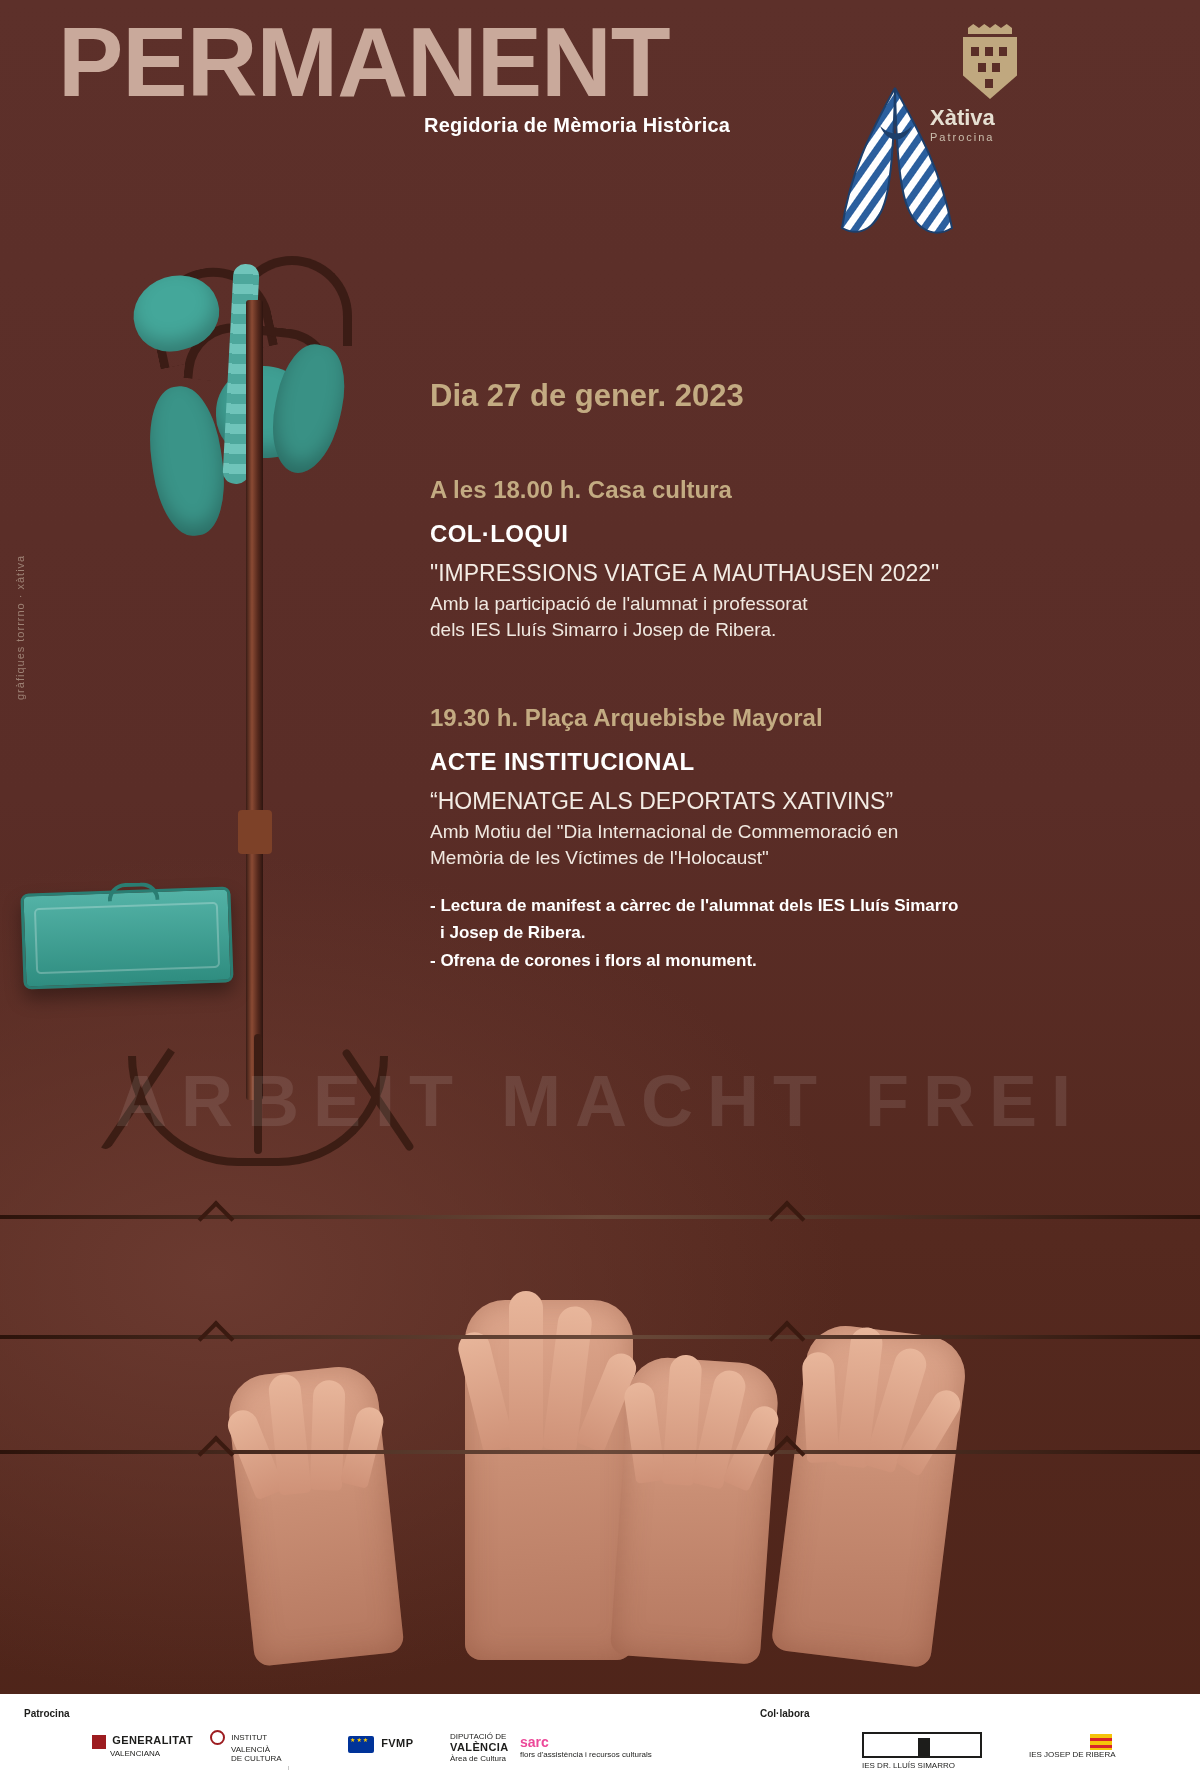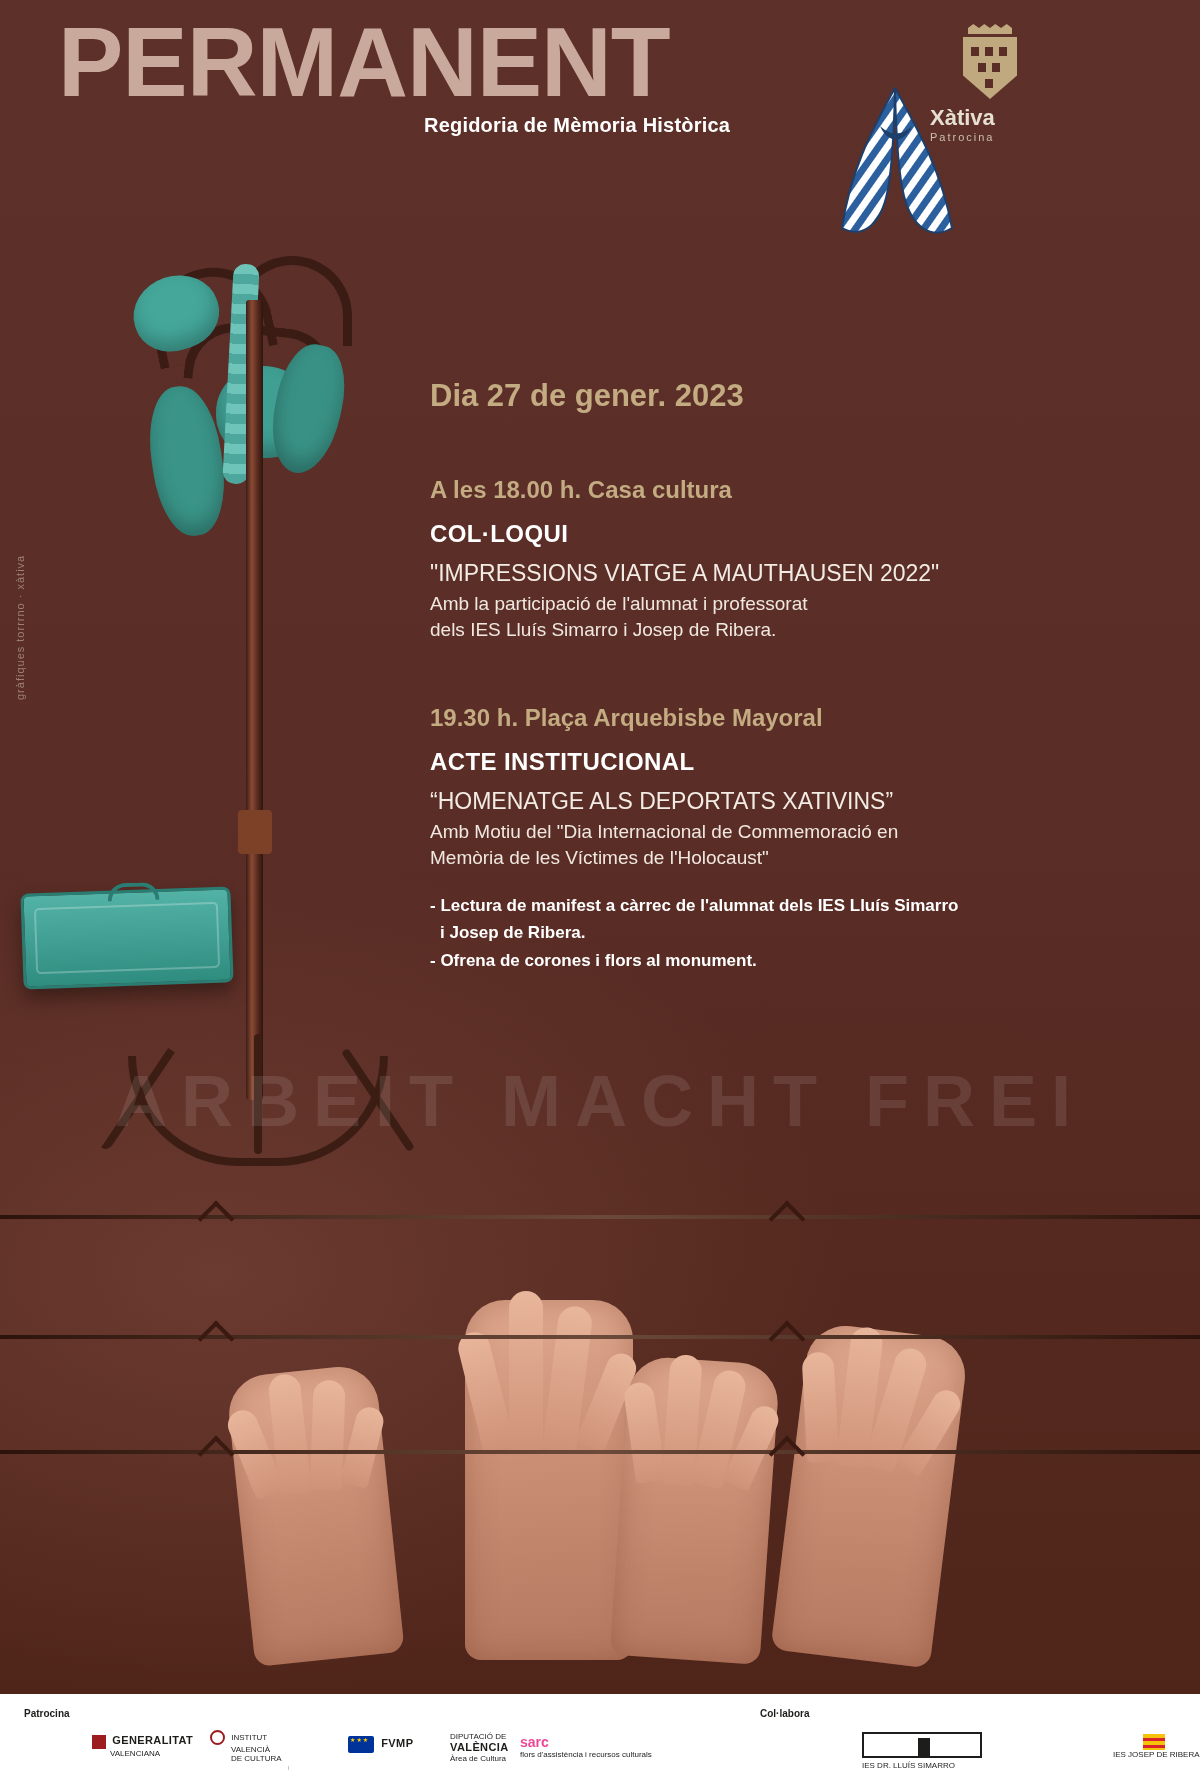--- a/index.html
+++ b/index.html
@@ -339,20 +339,20 @@
       <div class="logo" style="left:520px;top:6px">
         <span class="sarc-box">sarc</span><br>
         <span>flors d'assistència i recursos culturals</span>
       </div>
 
       <div class="logo" style="left:862px;top:4px">
         <div class="ies-mark"></div>
         <div style="margin-top:3px;font-size:8px">IES DR. LLUÍS SIMARRO</div>
       </div>
 
-      <div class="logo" style="left:1113px;top:6px;text-align:center">
+      <div class="logo" style="left:1029px;top:6px;text-align:right">
         <span class="cat-flag"></span><br>
         <span style="font-size:8px">IES JOSEP DE RIBERA</span>
       </div>
     </div>
   </div>
 
 </div>
 
 </body></html>

